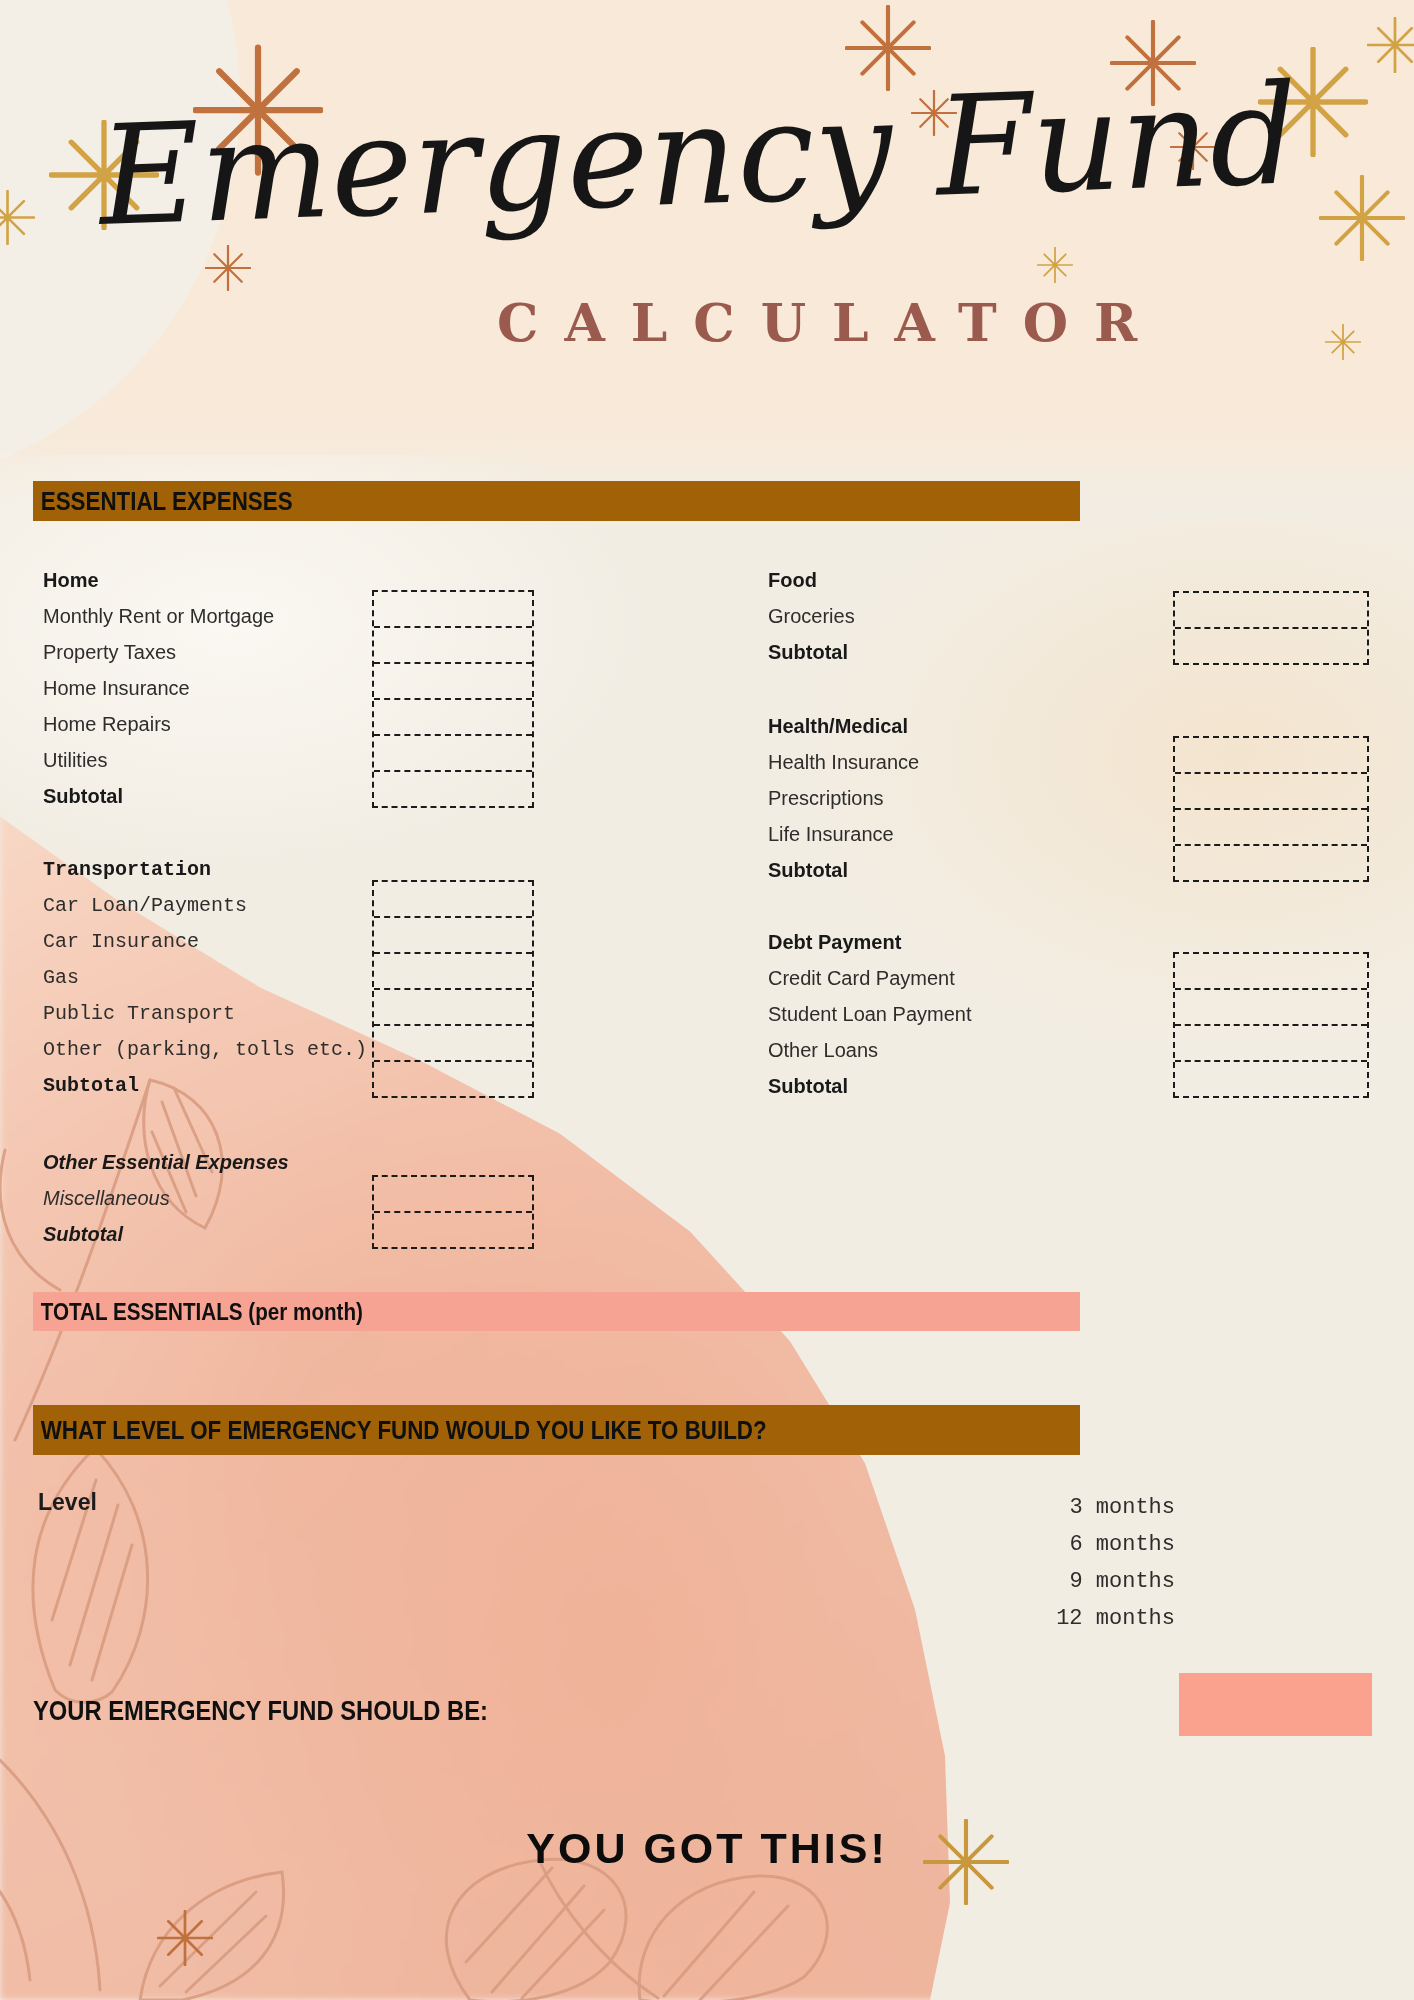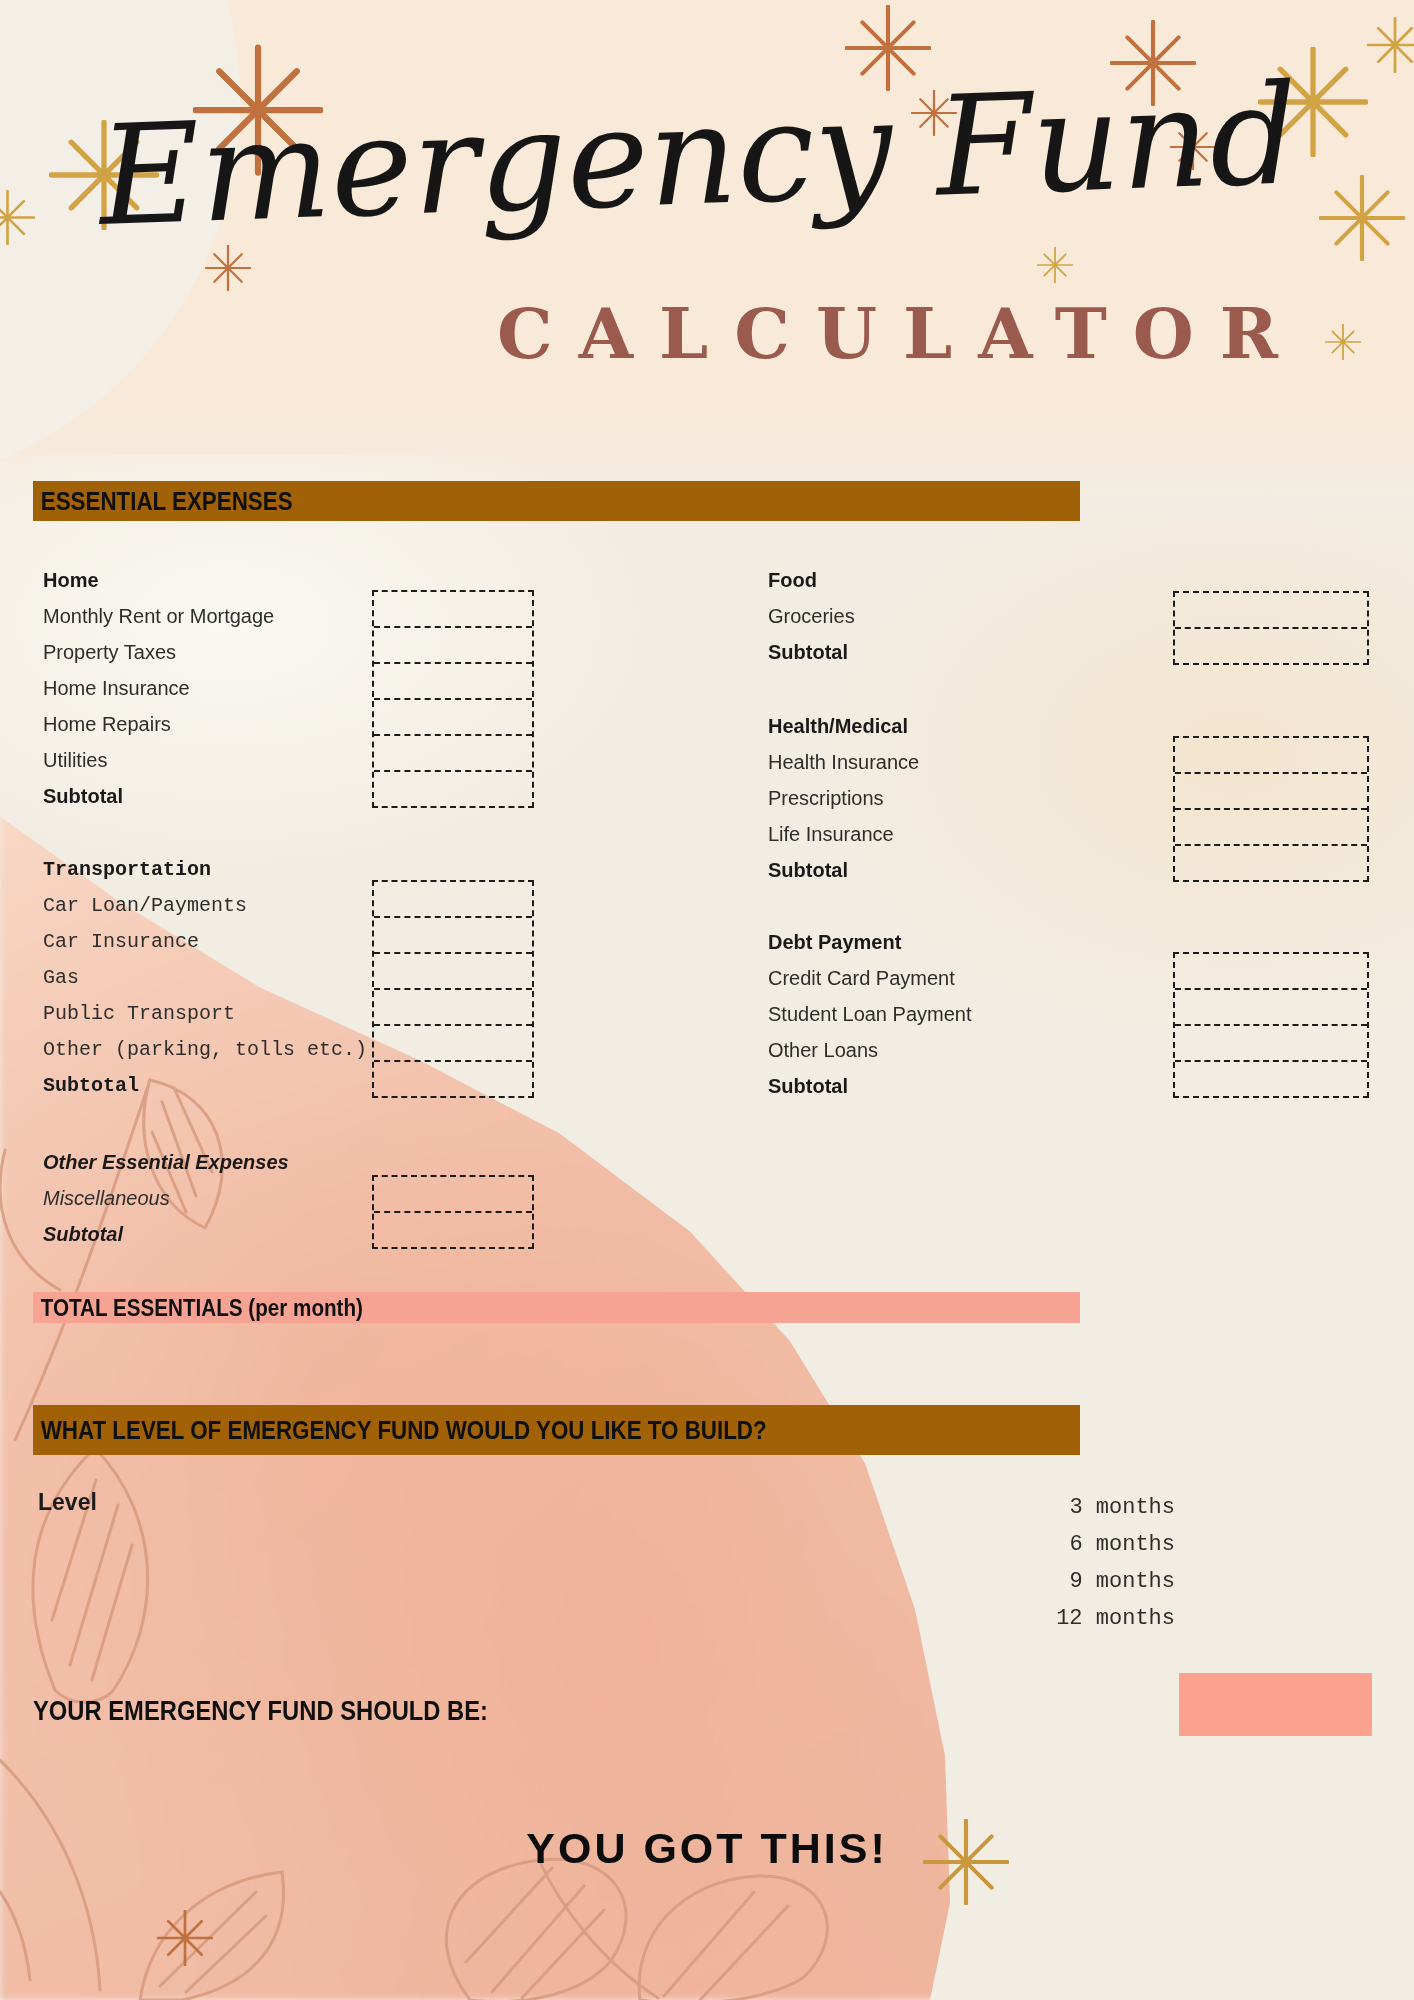--- a/index.html
+++ b/index.html
@@ -26,30 +26,30 @@
   .leaf-art{position:absolute;left:0;top:0;pointer-events:none;}
   
   .sparkle{position:absolute;pointer-events:none;}
   
   .title-script{
     position:absolute;left:100px;top:78px;width:1030px;height:210px;
     font-family:"DejaVu Serif",serif;font-style:italic;font-size:138px;
     text-align:center;color:#161616;transform:rotate(-2deg);white-space:nowrap;}
   .title-sub{
     position:absolute;left:497px;top:292px;
-    font-family:"DejaVu Serif",serif;font-weight:bold;font-size:70px;
+    font-family:"DejaVu Serif",serif;font-weight:bold;font-size:52px;
     letter-spacing:26px;color:#9b5a4e;white-space:nowrap;}
   
   .bar{position:absolute;left:33px;width:1047px;display:flex;align-items:center;}
   .bar-coral{background:#a16207;}
   .bar-salmon{background:#f6a393;}
   .bar span{display:inline-block;transform:scaleX(.86);transform-origin:0 50%;
     font-weight:bold;color:#101010;white-space:nowrap;padding-left:9px;}
   .bar1{top:481px;height:40px;}  .bar1 span{font-size:26px;}
-  .bar2{top:1292px;height:31px;} .bar2 span{font-size:24px;}
+  .bar2{top:1292px;height:39px;} .bar2 span{font-size:24px;}
   .bar3{top:1405px;height:50px;} .bar3 span{font-size:26px;}
   
   .grp{position:absolute;}
   .ln{height:36px;line-height:36px;font-size:20px;color:#2e2d2b;white-space:nowrap;}
   .ln.b{font-weight:bold;color:#191919;}
   
   .boxes{position:absolute;border:2px dashed #1b1b1b;background:transparent;}
   .boxes .cell{height:34px;}
   .boxes .cell + .cell{border-top:2px dashed #1b1b1b;}
   

